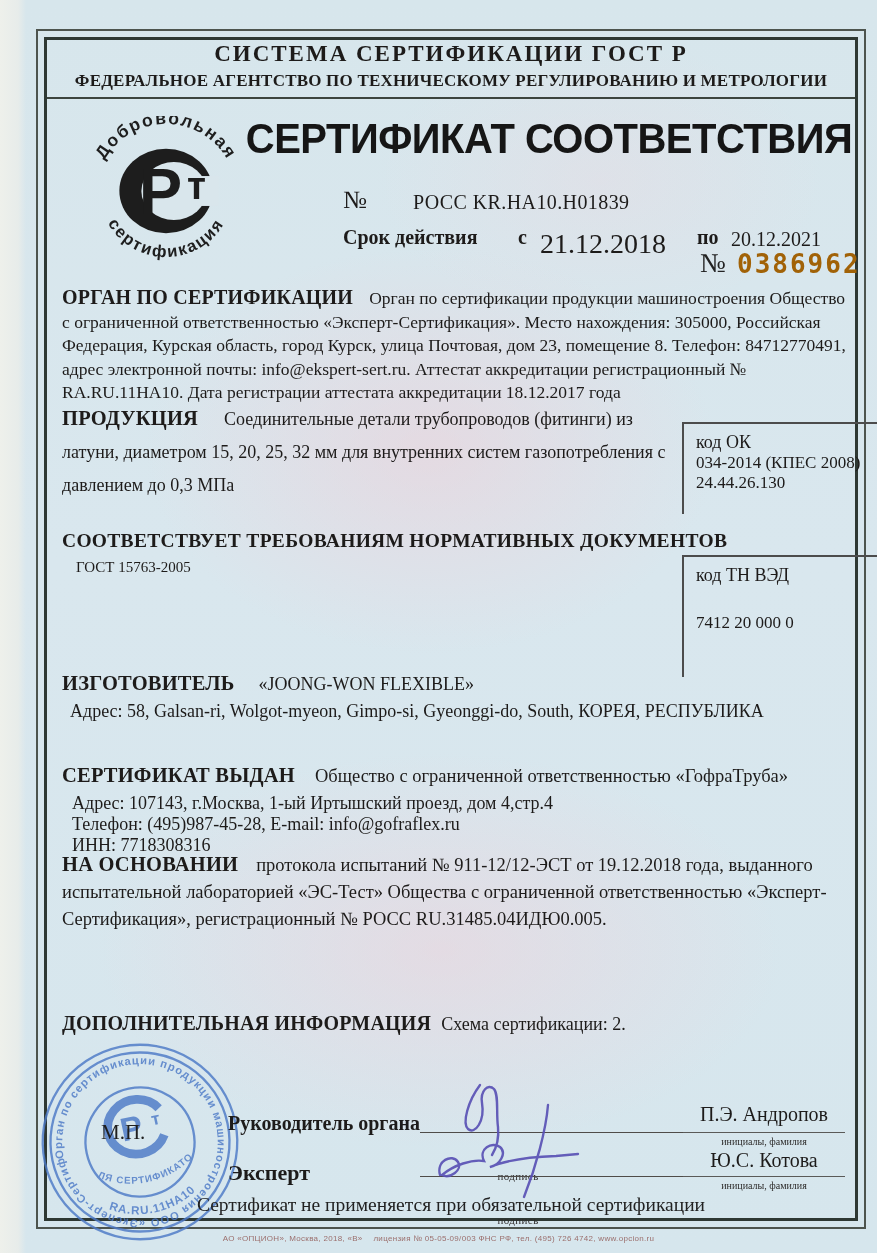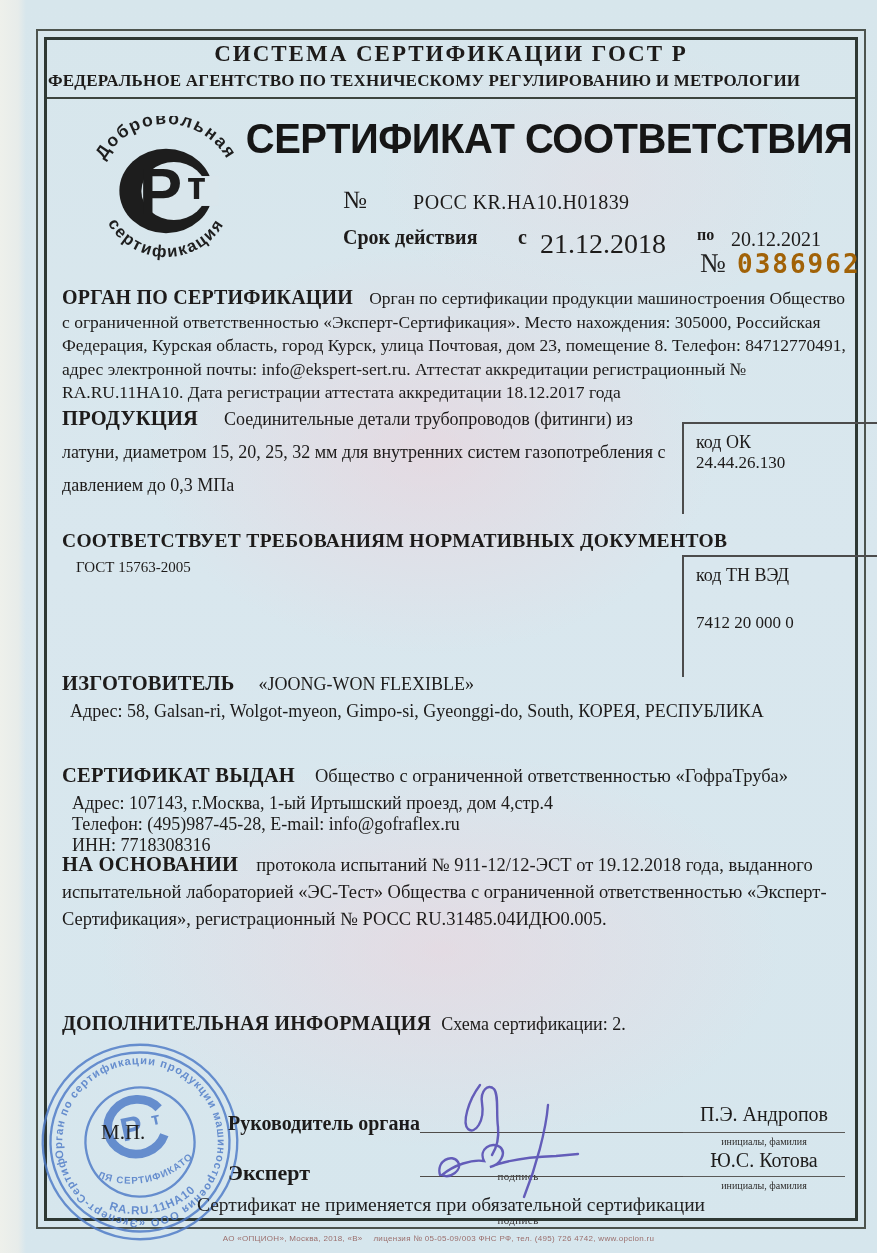--- a/index.html
+++ b/index.html
@@ -10,36 +10,36 @@
       radial-gradient(420px 300px at 430px 450px, rgba(240,205,214,.50), rgba(240,205,214,0) 68%),
       radial-gradient(520px 300px at 440px 950px, rgba(242,206,215,.45), rgba(242,206,215,0) 66%),
       radial-gradient(320px 200px at 600px 180px, rgba(238,214,222,.30), rgba(238,214,222,0) 70%),
       linear-gradient(180deg,#d7e6ec 0%,#d9e7ee 45%,#d6e6ed 100%);
   }
   .abs{position:absolute;}
   .edge-left{left:0;top:0;width:26px;height:1253px;background:linear-gradient(90deg,#eef0eb 0%,#e7ecea 70%,rgba(231,236,234,0) 100%);}
   .frame-outer{left:36px;top:29px;width:830px;height:1200px;border:2px solid #4d544e;box-sizing:border-box;}
   .frame-inner{left:44px;top:37px;width:814px;height:1184px;border:3px solid #2e3833;box-sizing:border-box;}
   .hdr1{left:48px;top:41px;width:806px;text-align:center;font-weight:bold;font-size:23px;letter-spacing:2px;}
-  .hdr2{left:48px;top:71px;width:806px;text-align:left;font-weight:bold;font-size:17px;letter-spacing:0.2px;}
+  .hdr2{left:48px;top:71px;width:806px;text-align:center;font-weight:bold;font-size:17px;letter-spacing:0.2px;}
   .hdr-sep{left:47px;top:97px;width:808px;height:0;border-top:2px solid #3c443e;}
 
   .rst-logo{left:78px;top:116px;width:176px;height:150px;}
   .logo-arc{font-family:"Liberation Sans",sans-serif;font-weight:bold;font-size:20px;fill:#1e1e1e;letter-spacing:2px;}
   .logo-p{font-family:"Liberation Sans",sans-serif;font-weight:bold;font-size:74px;fill:#1d1d1d;}
   .logo-t{font-family:"Liberation Sans",sans-serif;font-weight:bold;font-size:44px;fill:#1d1d1d;}
 
   .doc-title{left:242px;top:116px;width:614px;text-align:center;font-family:"Liberation Sans",sans-serif;font-weight:bold;font-size:40px;letter-spacing:-0.5px;color:#161616;transform:scaleY(1.04);transform-origin:top;}
 
   .reg-no{left:343px;top:186px;font-size:25px;}
   .reg-val{left:413px;top:191px;font-size:20px;letter-spacing:0.4px;}
   .validity-label{left:343px;top:226px;font-size:20px;font-weight:bold;}
   .validity-from-label{left:518px;top:226px;font-size:20px;font-weight:bold;}
   .validity-from{left:540px;top:228px;font-size:28px;}
-  .validity-to-label{left:697px;top:226px;font-size:16px;font-weight:bold;}
+  .validity-to-label{left:697px;top:226px;font-size:20px;font-weight:bold;}
   .validity-to{left:731px;top:228px;font-size:20px;}
   .blank-no{left:700px;top:248px;font-size:27px;color:#232323;}
   .blank-num{left:737px;top:249px;font-family:"DejaVu Sans Mono",monospace;font-weight:bold;font-size:26px;letter-spacing:2px;color:#a16207;}
 
   .sec-label{font-weight:bold;font-size:19.5px;letter-spacing:0.2px;}
   .body-text{font-size:17.5px;}
   .para{line-height:22.5px;text-align:left;}
   .s-organ{left:62px;top:286px;width:792px;}
   .s-organ .sec-label{padding-right:16px;font-size:20px;}
   .s-product{left:62px;top:402px;width:610px;line-height:32px;}
@@ -144,20 +144,21 @@
   <div class="abs para s-organ">
     <span class="sec-label">ОРГАН ПО СЕРТИФИКАЦИИ</span><span class="body-text">Орган по сертификации продукции машиностроения Общество с ограниченной ответственностью «Эксперт-Сертификация». Место нахождения: 305000, Российская Федерация, Курская область, город Курск, улица Почтовая, дом 23, помещение 8. Телефон: 84712770491, адрес электронной почты: info@ekspert-sert.ru. Аттестат аккредитации регистрационный № RA.RU.11HA10. Дата регистрации аттестата аккредитации 18.12.2017 года</span>
   </div>
 
   <div class="abs para s-product">
     <span class="sec-label">ПРОДУКЦИЯ</span><span class="body-text">Соединительные детали трубопроводов (фитинги) из латуни, диаметром 15, 20, 25, 32 мм для внутренних систем газопотребления с давлением до 0,3 МПа</span>
   </div>
 
   <div class="abs code-box codeok">
     <div class="code-label">код ОК</div>
+    <div class="code-val">034-2014 (КПЕС 2008)</div>
     <div class="code-val" style="margin-top:0;">24.44.26.130</div>
   </div>
 
   <div class="abs s-conform-label">СООТВЕТСТВУЕТ ТРЕБОВАНИЯМ НОРМАТИВНЫХ ДОКУМЕНТОВ</div>
   <div class="abs s-conform-text">ГОСТ 15763-2005</div>
 
   <div class="abs code-box codetnved">
     <div class="code-label">код ТН ВЭД</div>
     <div class="code-val">7412 20 000 0</div>
   </div>

